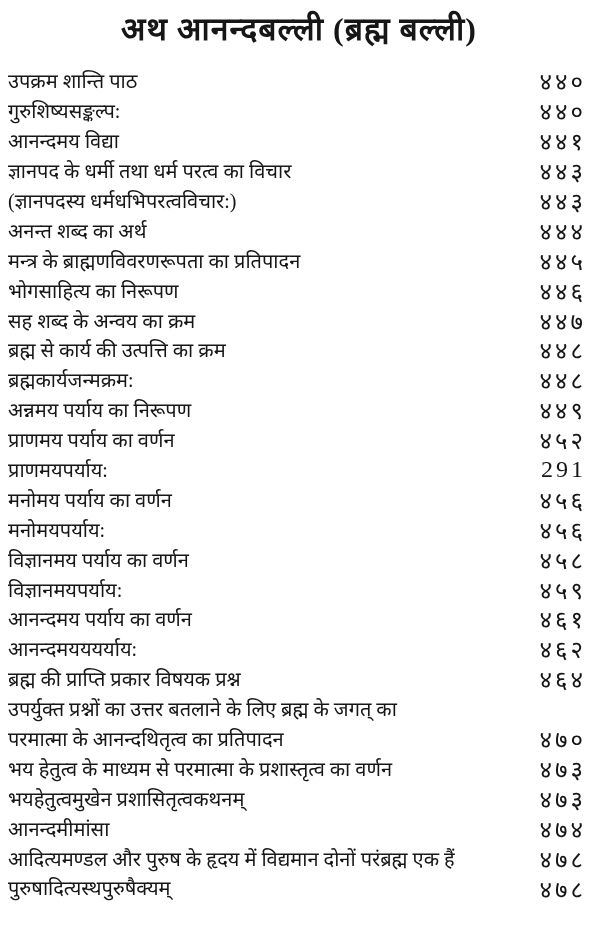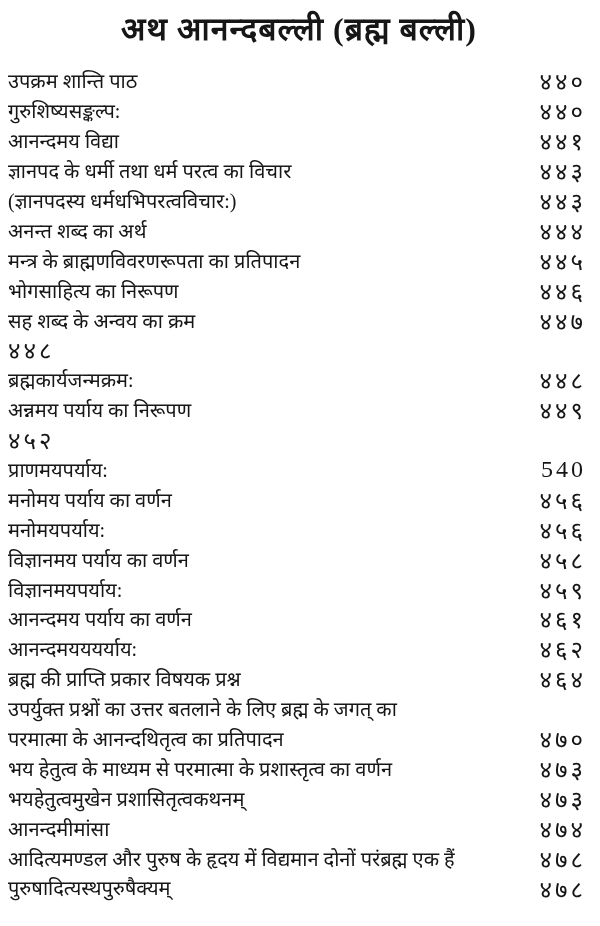--- a/index.html
+++ b/index.html
@@ -85,36 +85,38 @@
       </div>
       <div class="row">
         <span class="label">भोगसाहित्य का निरूपण</span>
         <span class="num">४४६</span>
       </div>
       <div class="row">
         <span class="label">सह शब्द के अन्वय का क्रम</span>
         <span class="num">४४७</span>
       </div>
       <div class="row">
+        <span class="label">ब्रह्म से कार्य की उत्पत्ति का क्रम</span>
         <span class="num">४४८</span>
       </div>
       <div class="row">
         <span class="label">ब्रह्मकार्यजन्मक्रम:</span>
         <span class="num">४४८</span>
       </div>
       <div class="row">
         <span class="label">अन्नमय पर्याय का निरूपण</span>
         <span class="num">४४९</span>
       </div>
       <div class="row">
+        <span class="label">प्राणमय पर्याय का वर्णन</span>
         <span class="num">४५२</span>
       </div>
       <div class="row">
         <span class="label">प्राणमयपर्याय:</span>
-        <span class="num">540</span>
+        <span class="num">291</span>
       </div>
       <div class="row">
         <span class="label">मनोमय पर्याय का वर्णन</span>
         <span class="num">४५६</span>
       </div>
       <div class="row">
         <span class="label">मनोमयपर्याय:</span>
         <span class="num">४५६</span>
       </div>
       <div class="row">

